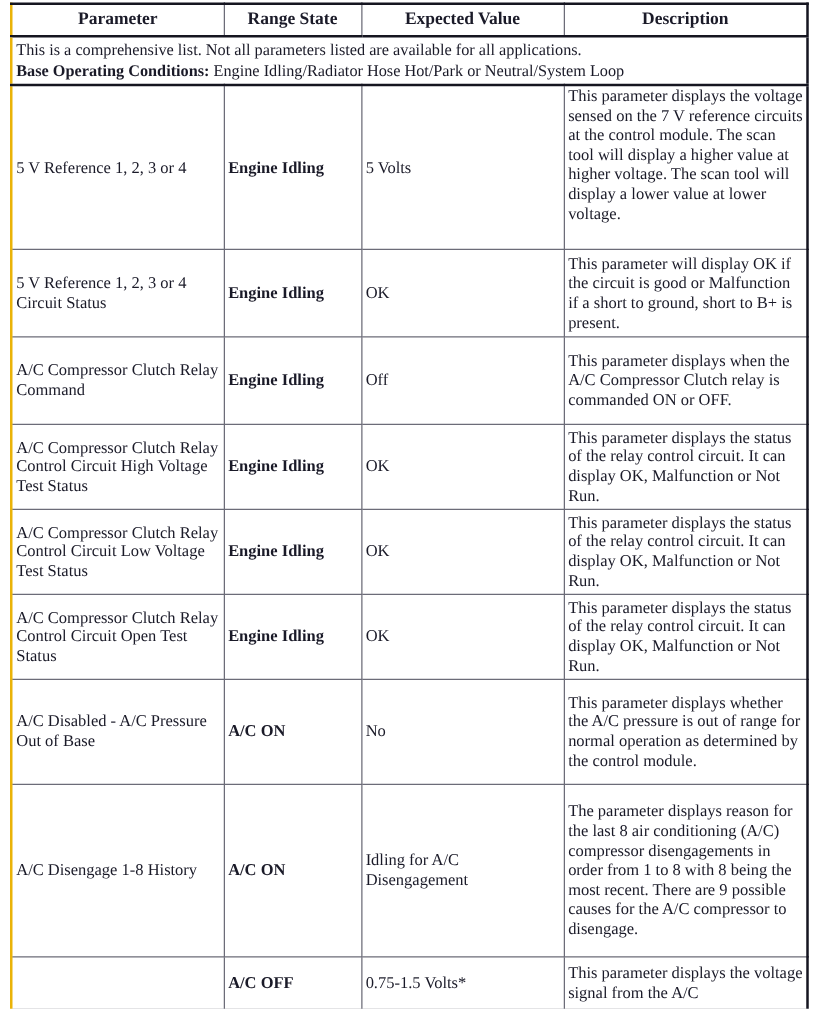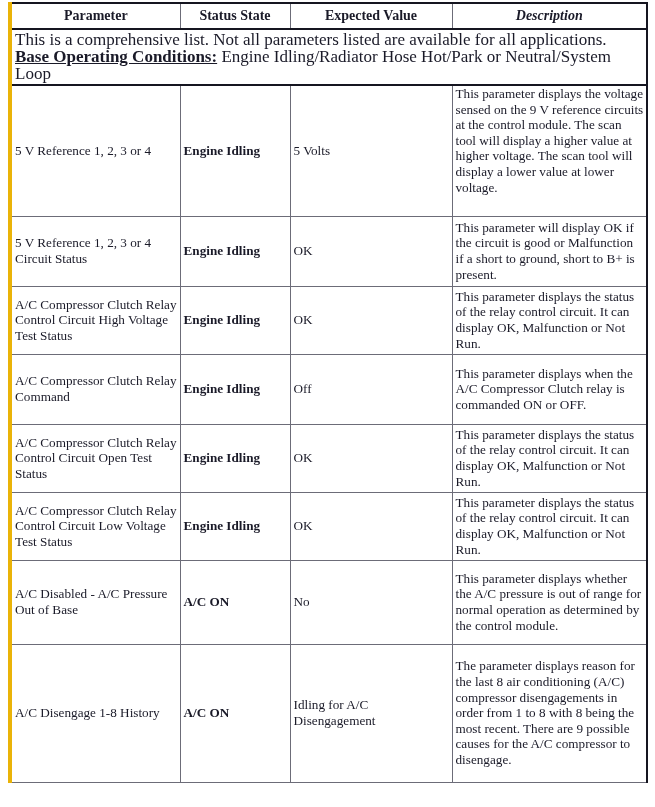--- a/index.html
+++ b/index.html
@@ -18,21 +18,21 @@
     position: relative;
     width: 655px;
     height: 807px;
     box-sizing: border-box;
     padding: 2px 0 0 8px;
   }
   table.param-table {
     border-collapse: collapse;
     table-layout: fixed;
     width: 637px;
-    border-left: 4px solid #eab308;
+    border-left: 2px solid #eab308;
     border-right: 2px solid #151520;
     border-top: 2px solid #151520;
   }
   table.param-table col.c-param  { width: 170px; }
   table.param-table col.c-state  { width: 110px; }
   table.param-table col.c-value  { width: 162px; }
   table.param-table col.c-desc   { width: 195px; }
 
   table.param-table td,
   table.param-table th {
@@ -47,32 +47,32 @@
   table.param-table th {
     text-align: center;
     font-weight: bold;
     font-size: 14px;
     height: 22px;
     padding: 1px 2px;
     border-bottom: 2px solid #151520;
     border-top: none;
   }
   table.param-table th.first-col { border-left: none; }
-  table.param-table th.last-col  { border-right: none; font-style: italic; }
+  table.param-table th.last-col  { border-right: none; }
 
   tr.note-row td {
     border-left: none;
     border-right: none;
     border-top: none;
     border-bottom: 2px solid #151520;
     padding: 1px 3px 2px 3px;
     vertical-align: top;
   }
-  .note-line { display: block; line-height: 17px; font-size: 17px; }
-  .note-line b { font-weight: bold; text-decoration: underline; }
+  .note-line { display: block; line-height: 17px; font-size: 13px; }
+  .note-line b { font-weight: bold; }
 
   td.cell-desc { vertical-align: top; padding-top: 1px; }
   td.cell-param { vertical-align: middle; font-family: Liberation Serif, serif; }
   td.cell-state { vertical-align: middle; font-weight: bold; }
   td.cell-value { vertical-align: middle; }
 
   tr.r-tall td.cell-desc { vertical-align: top; }
 
   td.first-col { border-left: none; }
   td.last-col  { border-right: none; }
@@ -86,84 +86,90 @@
   <table class="param-table">
     <colgroup>
       <col class="c-param">
       <col class="c-state">
       <col class="c-value">
       <col class="c-desc">
     </colgroup>
     <thead>
       <tr>
         <th class="first-col">Parameter</th>
-        <th>Status State</th>
+        <th>Range State</th>
         <th>Expected Value</th>
         <th class="last-col">Description</th>
       </tr>
     </thead>
     <tbody>
       <tr class="note-row">
         <td colspan="4">
           <span class="note-line">This is a comprehensive list. Not all parameters listed are available for all applications.</span>
           <span class="note-line"><b>Base Operating Conditions:</b><span> Engine Idling/Radiator Hose Hot/Park or Neutral/System Loop</span></span>
         </td>
       </tr>
 
       <tr class="r-tall" style="height:131px">
         <td class="cell-param first-col">5 V Reference 1, 2, 3 or 4</td>
         <td class="cell-state">Engine Idling</td>
         <td class="cell-value">5 Volts</td>
-        <td class="cell-desc last-col">This parameter displays the voltage sensed on the 9 V reference circuits at the control module. The scan tool will display a higher value at higher voltage. The scan tool will display a lower value at lower voltage.</td>
+        <td class="cell-desc last-col">This parameter displays the voltage sensed on the 7 V reference circuits at the control module. The scan tool will display a higher value at higher voltage. The scan tool will display a lower value at lower voltage.</td>
       </tr>
 
       <tr style="height:70px">
         <td class="cell-param first-col">5 V Reference 1, 2, 3 or 4 Circuit Status</td>
         <td class="cell-state">Engine Idling</td>
         <td class="cell-value">OK</td>
         <td class="cell-desc last-col">This parameter will display OK if the circuit is good or Malfunction if a short to ground, short to B+ is present.</td>
-      </tr>
-
-      <tr style="height:68px">
-        <td class="cell-param first-col">A/C Compressor Clutch Relay Control Circuit High Voltage Test Status</td>
-        <td class="cell-state">Engine Idling</td>
-        <td class="cell-value">OK</td>
-        <td class="cell-desc last-col">This parameter displays the status of the relay control circuit. It can display OK, Malfunction or Not Run.</td>
       </tr>
 
       <tr style="height:70px">
         <td class="cell-param first-col">A/C Compressor Clutch Relay Command</td>
         <td class="cell-state">Engine Idling</td>
         <td class="cell-value">Off</td>
         <td class="cell-desc last-col">This parameter displays when the A/C Compressor Clutch relay is commanded ON or OFF.</td>
       </tr>
 
       <tr style="height:68px">
-        <td class="cell-param first-col">A/C Compressor Clutch Relay Control Circuit Open Test Status</td>
+        <td class="cell-param first-col">A/C Compressor Clutch Relay Control Circuit High Voltage Test Status</td>
         <td class="cell-state">Engine Idling</td>
         <td class="cell-value">OK</td>
         <td class="cell-desc last-col">This parameter displays the status of the relay control circuit. It can display OK, Malfunction or Not Run.</td>
       </tr>
 
       <tr style="height:68px">
         <td class="cell-param first-col">A/C Compressor Clutch Relay Control Circuit Low Voltage Test Status</td>
+        <td class="cell-state">Engine Idling</td>
+        <td class="cell-value">OK</td>
+        <td class="cell-desc last-col">This parameter displays the status of the relay control circuit. It can display OK, Malfunction or Not Run.</td>
+      </tr>
+
+      <tr style="height:68px">
+        <td class="cell-param first-col">A/C Compressor Clutch Relay Control Circuit Open Test Status</td>
         <td class="cell-state">Engine Idling</td>
         <td class="cell-value">OK</td>
         <td class="cell-desc last-col">This parameter displays the status of the relay control circuit. It can display OK, Malfunction or Not Run.</td>
       </tr>
 
       <tr style="height:84px">
         <td class="cell-param first-col">A/C Disabled - A/C Pressure Out of Base</td>
         <td class="cell-state">A/C ON</td>
         <td class="cell-value">No</td>
         <td class="cell-desc last-col">This parameter displays whether the A/C pressure is out of range for normal operation as determined by the control module.</td>
       </tr>
 
       <tr style="height:138px">
         <td class="cell-param first-col">A/C Disengage 1-8 History</td>
         <td class="cell-state">A/C ON</td>
         <td class="cell-value">Idling for A/C Disengagement</td>
         <td class="cell-desc last-col">The parameter displays reason for the last 8 air conditioning (A/C) compressor disengagements in order from 1 to 8 with 8 being the most recent. There are 9 possible causes for the A/C compressor to disengage.</td>
       </tr>
 
+      <tr style="height:42px">
+        <td class="cell-param first-col emptycell"></td>
+        <td class="cell-state">A/C OFF</td>
+        <td class="cell-value">0.75-1.5 Volts*</td>
+        <td class="cell-desc last-col">This parameter displays the voltage signal from the A/C</td>
+      </tr>
     </tbody>
   </table>
 </div>
 
 </body></html>

